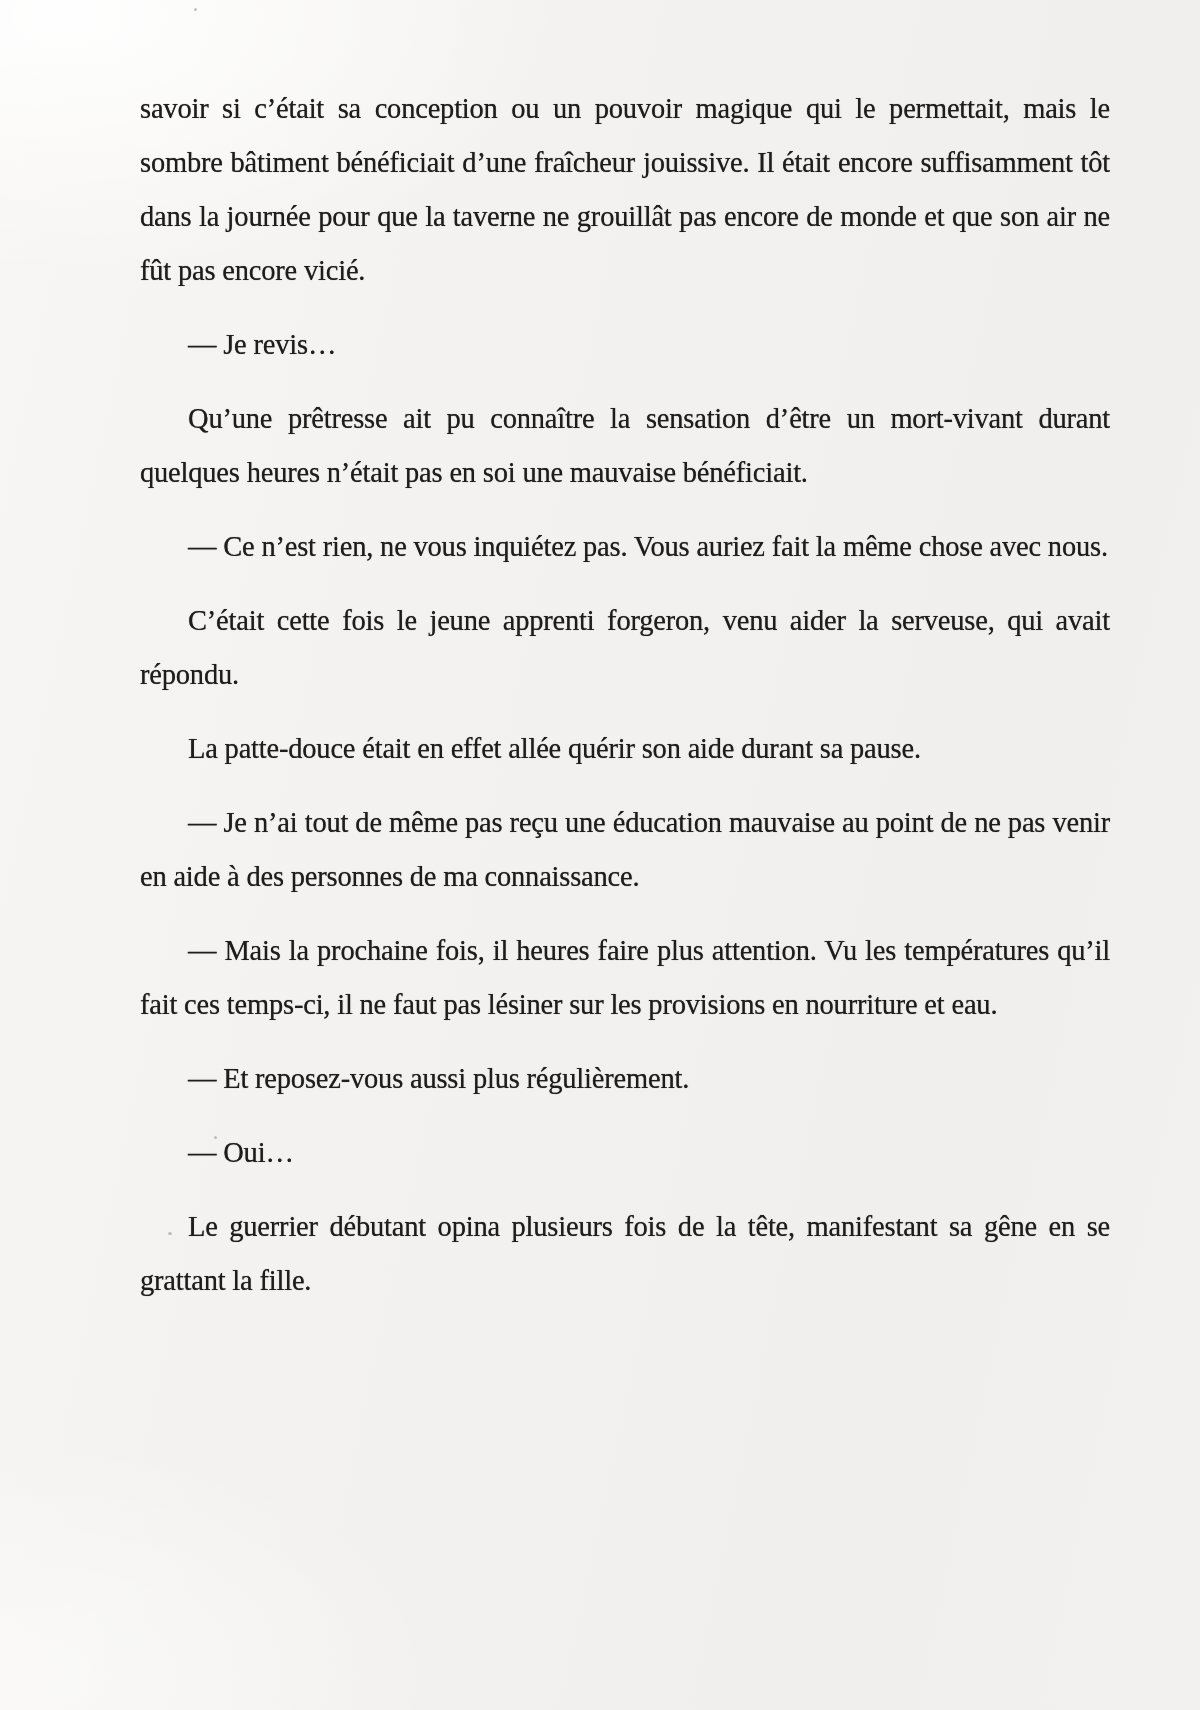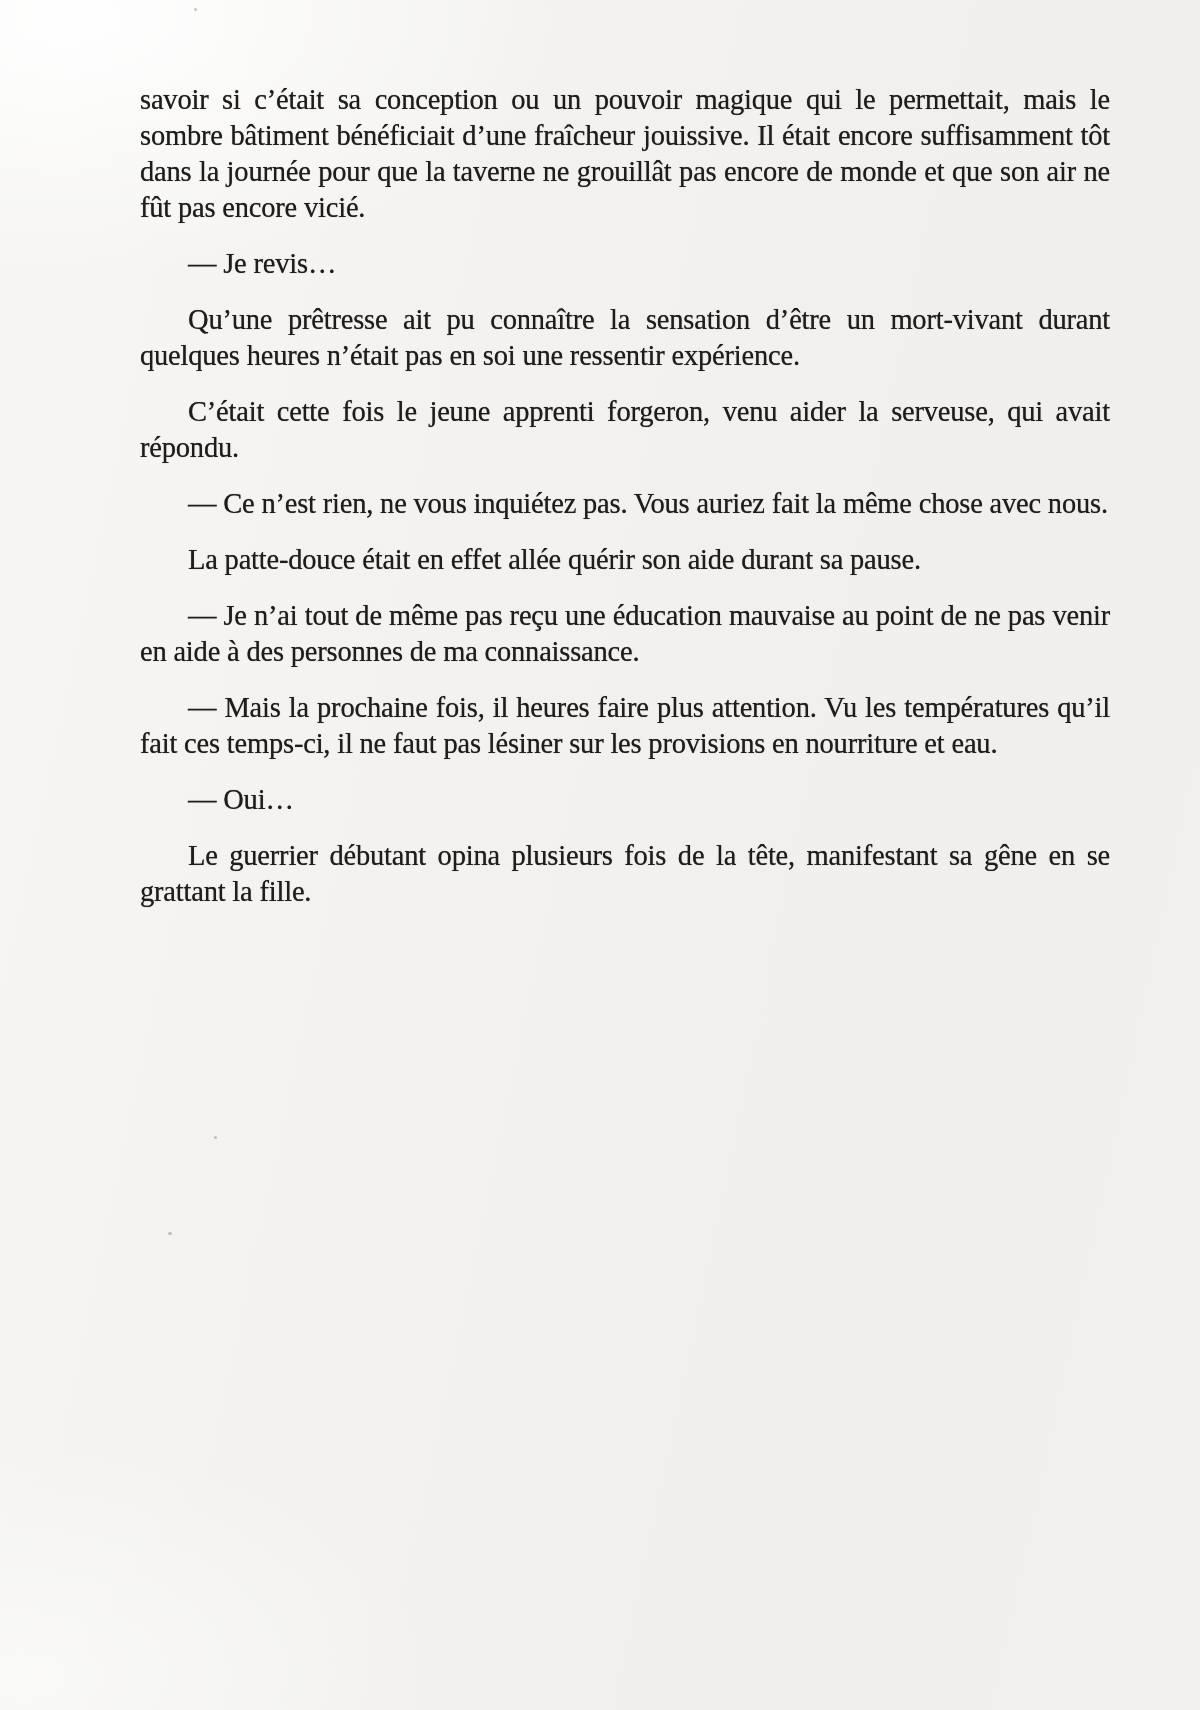--- a/index.html
+++ b/index.html
@@ -20,21 +20,21 @@
     box-sizing: border-box;
     padding: 82px 90px 0 140px;
   }
   .text-column {
     width: 970px;
   }
   .text-column p {
     margin: 0 0 20px 0;
     font-family: "Liberation Serif", "DejaVu Serif", serif;
     font-size: 28.5px;
-    line-height: 36px;
+    line-height: 54px;
     letter-spacing: -0.2px;
     color: #1e1d1b;
     text-align: justify;
     text-shadow: 0 0 0.7px rgba(25,24,22,0.75);
     hyphens: none;
   }
   .text-column p.indent {
     text-indent: 48px;
     font-family: Liberation Serif, serif;
   }
@@ -52,22 +52,23 @@
 <body>
 
 <div class="page">
   <span class="speck s1"></span>
   <span class="speck s2"></span>
   <span class="speck s3"></span>
 
   <div class="text-column">
     <p>savoir si c’était sa conception ou un pouvoir magique qui le permettait, mais le sombre bâtiment bénéficiait d’une fraîcheur jouissive. Il était encore suffisamment tôt dans la journée pour que la taverne ne grouillât pas encore de monde et que son air ne fût pas encore vicié.</p>
     <p class="indent">— Je revis…</p>
-    <p class="indent">Qu’une prêtresse ait pu connaître la sensation d’être un mort-vivant durant quelques heures n’était pas en soi une ressentir expérience.</p>
+    <p class="indent">Qu’une prêtresse ait pu connaître la sensation d’être un mort-vivant durant quelques heures n’était pas en soi une mauvaise bénéficiait.</p>
+    <p class="indent">— Ce n’est rien, ne vous inquiétez pas. Vous auriez fait la même chose avec nous.</p>
     <p class="indent">C’était cette fois le jeune apprenti forgeron, venu aider la serveuse, qui avait répondu.</p>
-    <p class="indent">— Ce n’est rien, ne vous inquiétez pas. Vous auriez fait la même chose avec nous.</p>
     <p class="indent">La patte-douce était en effet allée quérir son aide durant sa pause.</p>
     <p class="indent">— Je n’ai tout de même pas reçu une éducation mauvaise au point de ne pas venir en aide à des personnes de ma connaissance.</p>
     <p class="indent">— Mais la prochaine fois, il heures faire plus attention. Vu les températures qu’il fait ces temps-ci, il ne faut pas lésiner sur les provisions en nourriture et eau.</p>
+    <p class="indent">— Et reposez-vous aussi plus régulièrement.</p>
     <p class="indent">— Oui…</p>
     <p class="indent">Le guerrier débutant opina plusieurs fois de la tête, manifestant sa gêne en se grattant la fille.</p>
   </div>
 </div>
 
 </body></html>

